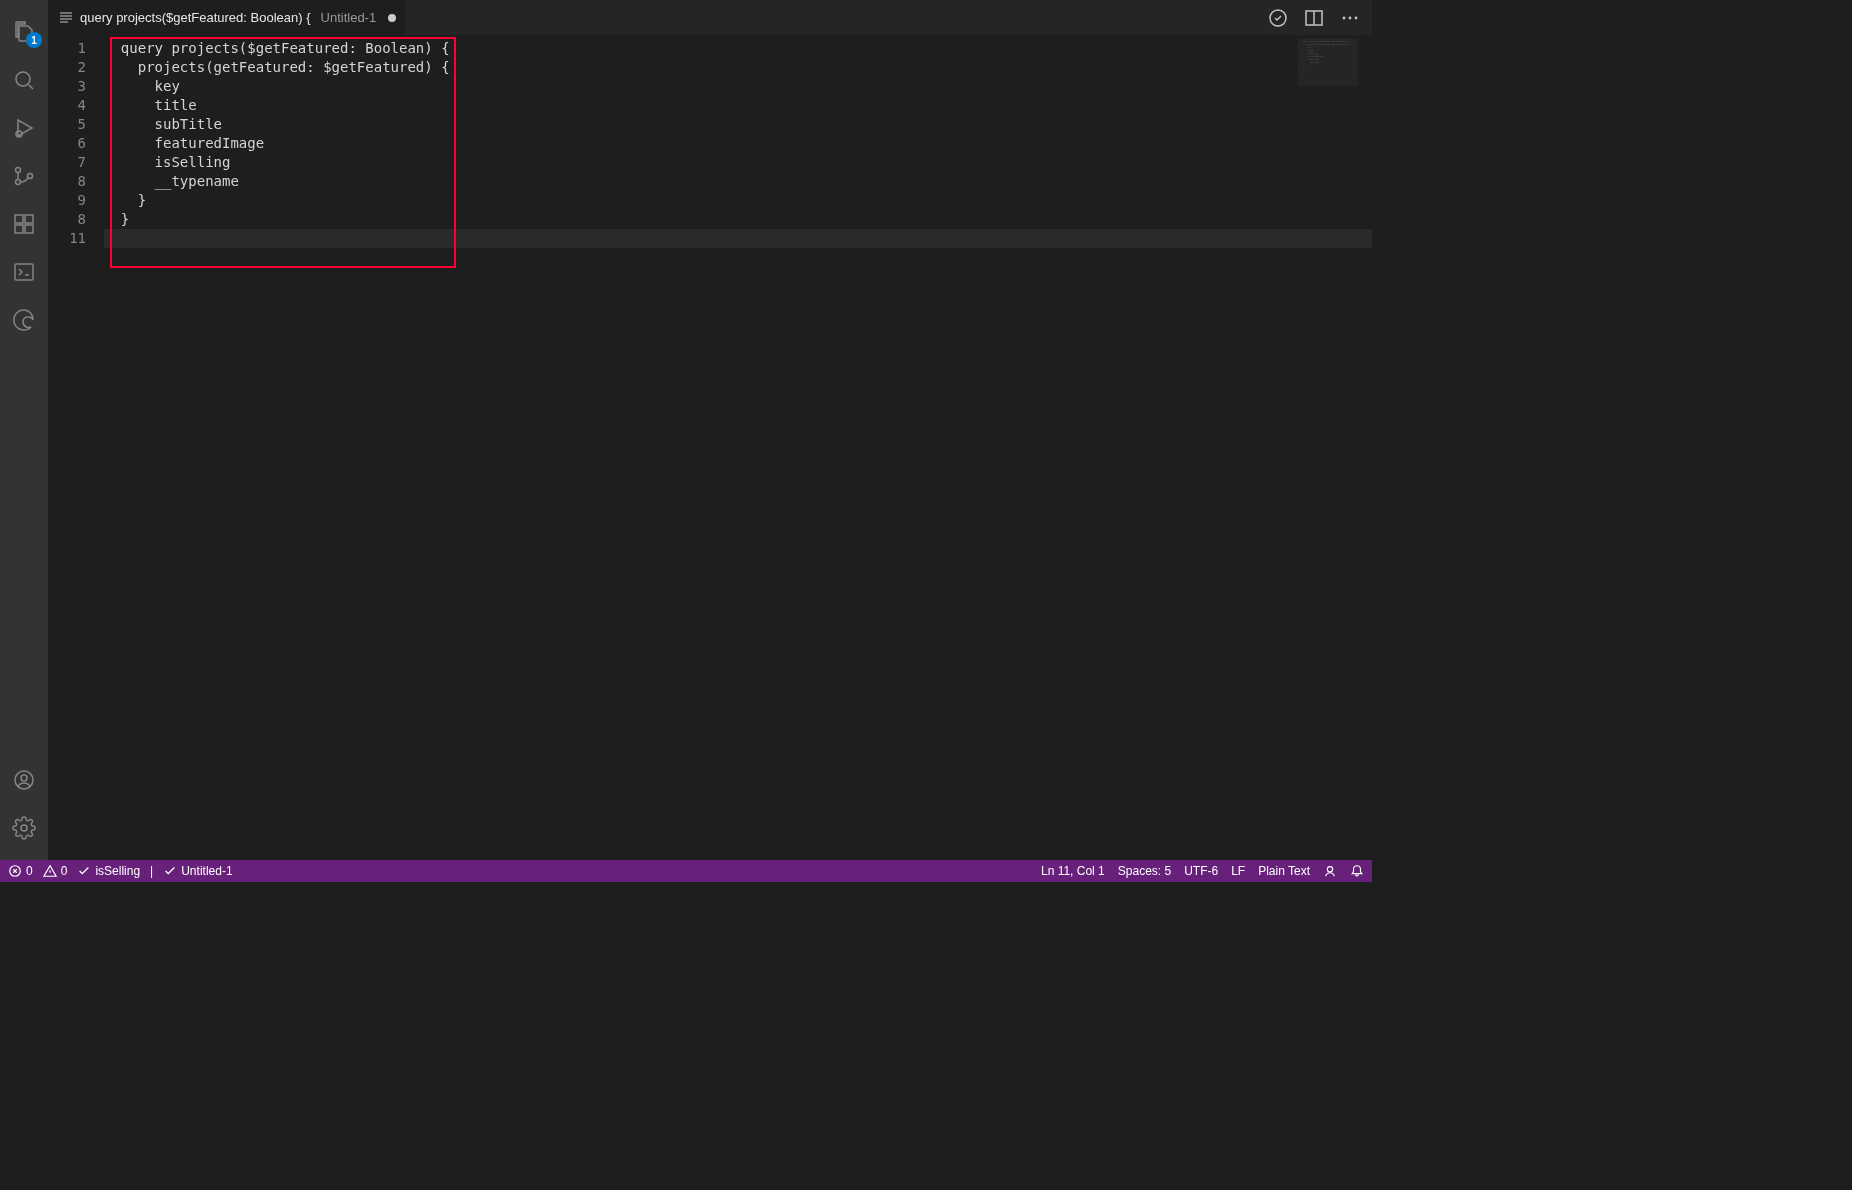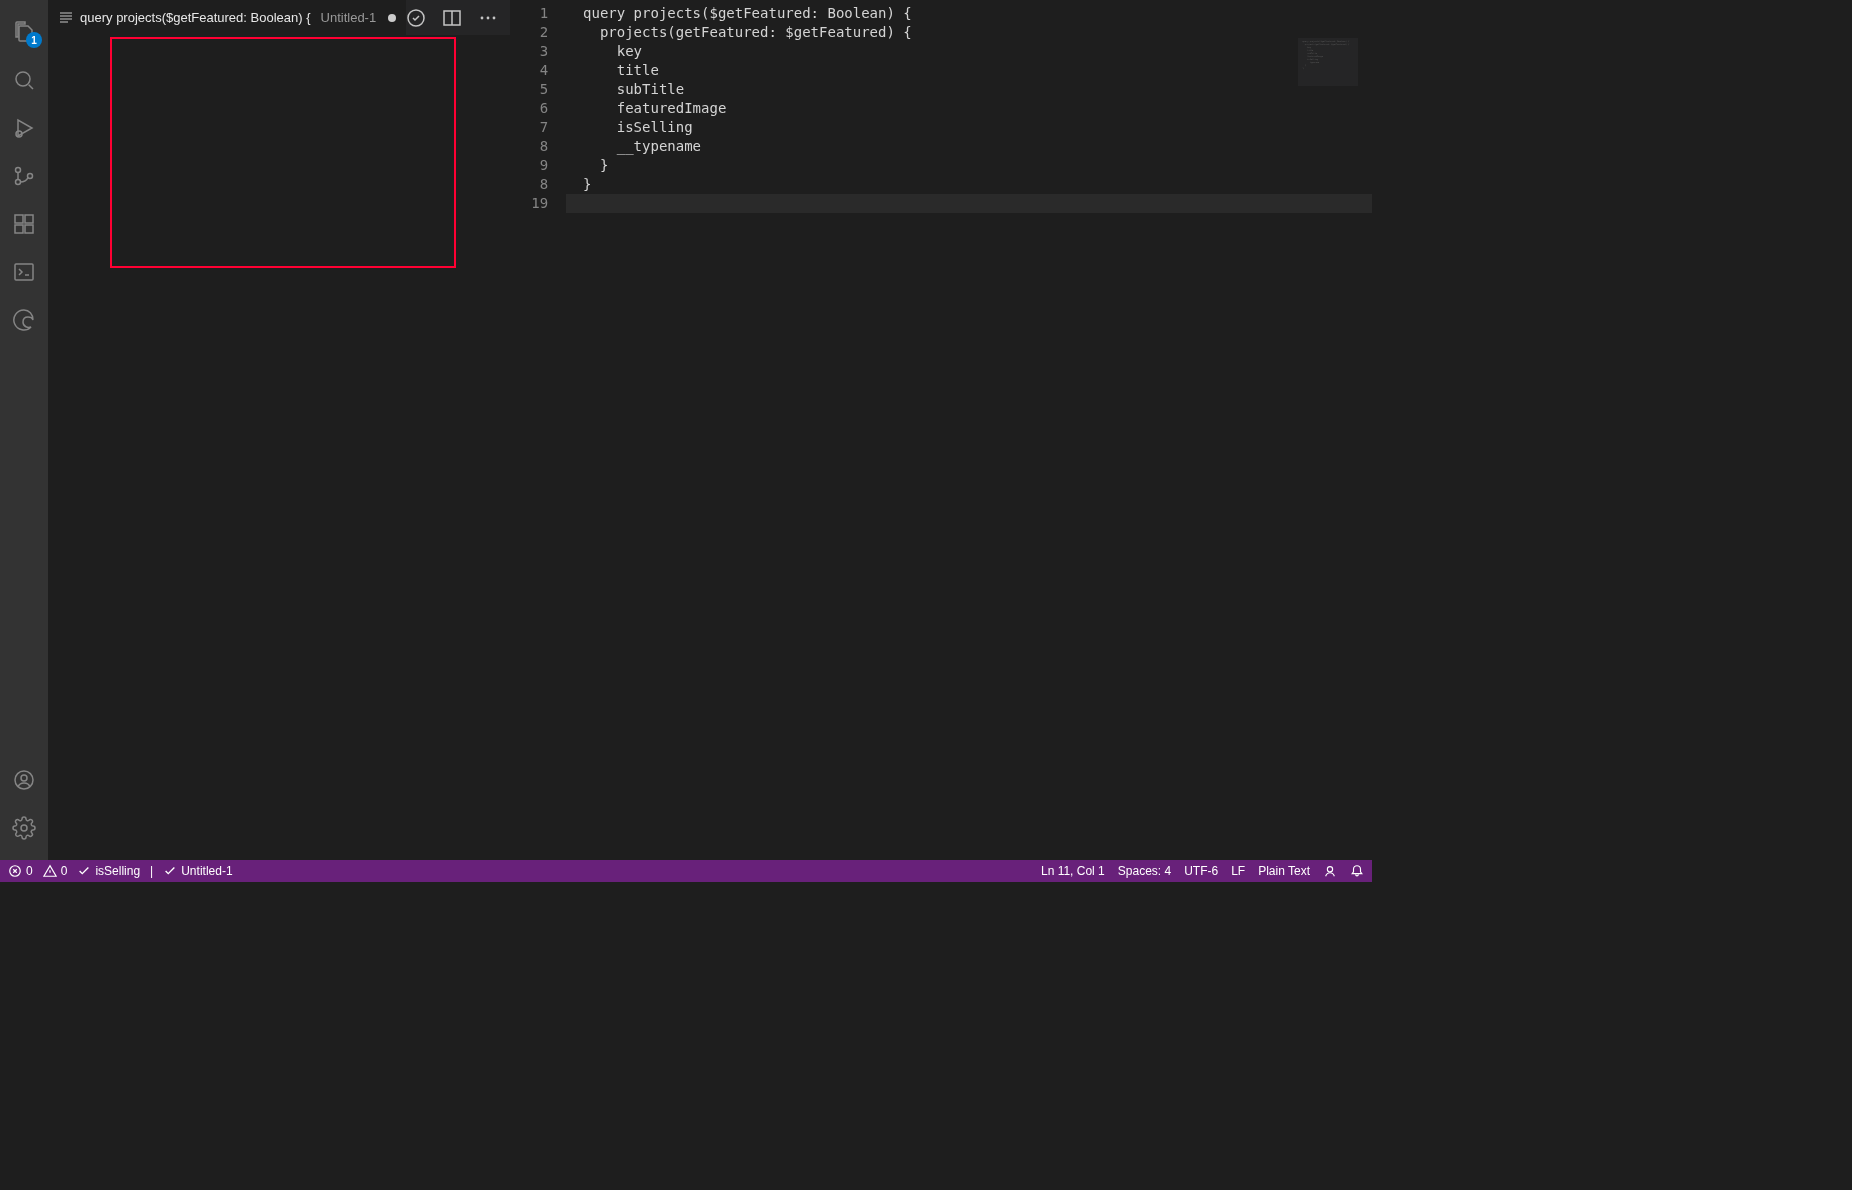--- a/index.html
+++ b/index.html
@@ -51,21 +51,21 @@
     border-radius: 10px;
     padding: 0 4px;
     display: flex;
     align-items: center;
     justify-content: center;
     font-weight: 600;
   }
   .editor-area {
     flex: 1;
     display: flex;
-    flex-direction: row;
+    flex-direction: column;
     background: #1e1e1e;
     position: relative;
   }
   .tab-bar {
     height: 35px;
     background: #252526;
     display: flex;
     align-items: center;
   }
   .tab {
@@ -285,21 +285,21 @@
           <div class="ln">1</div>
           <div class="ln">2</div>
           <div class="ln">3</div>
           <div class="ln">4</div>
           <div class="ln">5</div>
           <div class="ln">6</div>
           <div class="ln">7</div>
           <div class="ln">8</div>
           <div class="ln">9</div>
           <div class="ln">8</div>
-          <div class="ln">19</div>
+          <div class="ln">11</div>
         </div>
       <div class="code" id="code"><div class="cursor-line-bg" style="top: 194px;"></div><div class="line">  query projects($getFeatured: Boolean) {</div><div class="line">    projects(getFeatured: $getFeatured) {</div><div class="line">      key</div><div class="line">      title</div><div class="line">      subTitle</div><div class="line">      featuredImage</div><div class="line">      isSelling</div><div class="line">      __typename</div><div class="line">    }</div><div class="line">  }</div><div class="line"><span class="cursor-caret"></span></div></div>
     </div>
 
     <div class="minimap" id="minimap">  query projects($getFeatured: Boolean) {
     projects(getFeatured: $getFeatured) {
       key
       title
       subTitle
       featuredImage
@@ -342,21 +342,21 @@
           <path d="m3 8 3 3 7-7"></path>
         </svg>
       <span>Untitled-1</span>
     </div>
   </div>
   <div class="status-right">
     <div class="status-item">
         <span>Ln 11, Col 1</span>
       </div>
     <div class="status-item">
-        <span>Spaces: 4</span>
+        <span>Spaces: 5</span>
       </div>
     <div class="status-item">
         <span>UTF-6</span>
       </div>
     <div class="status-item">
         <span>LF</span>
       </div>
     <div class="status-item">
         <span>Plain Text</span>
       </div>

